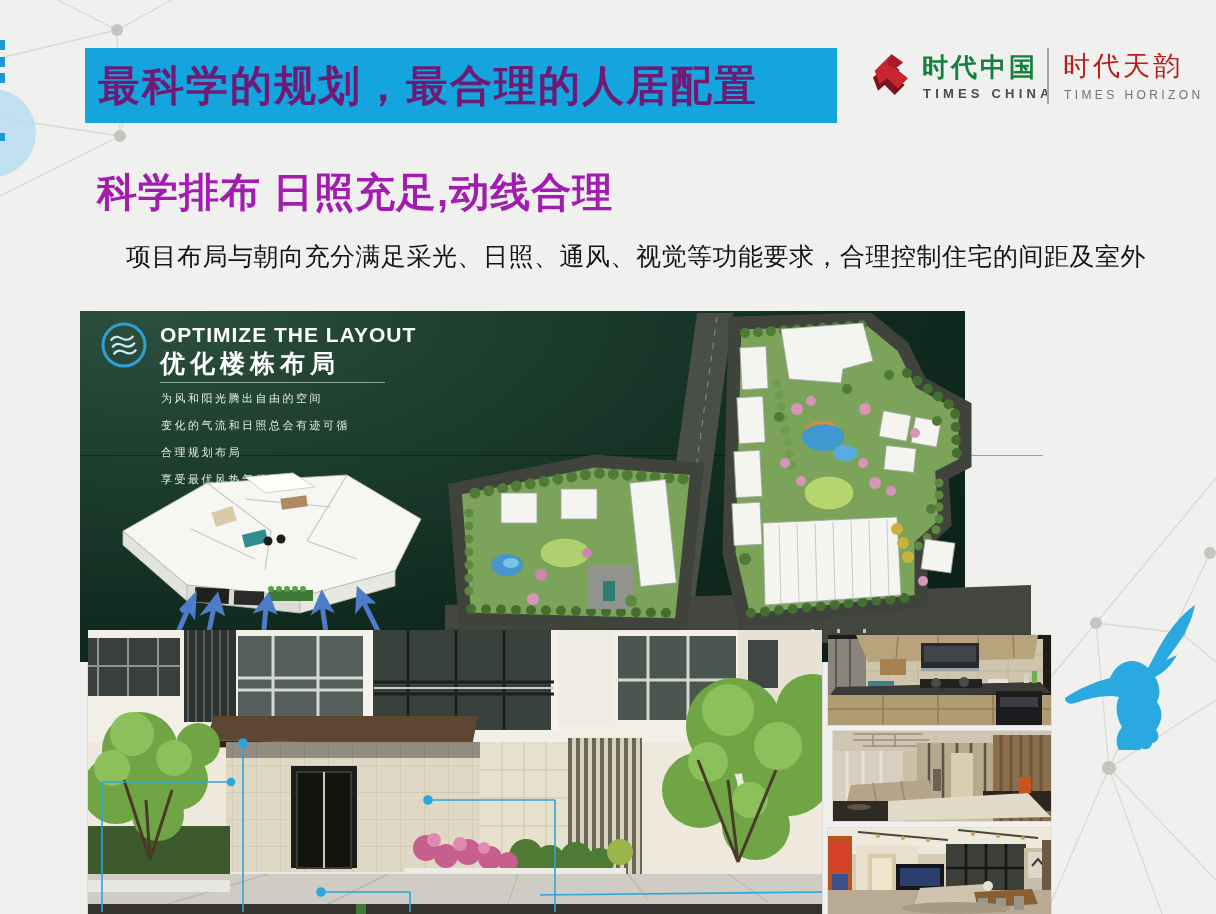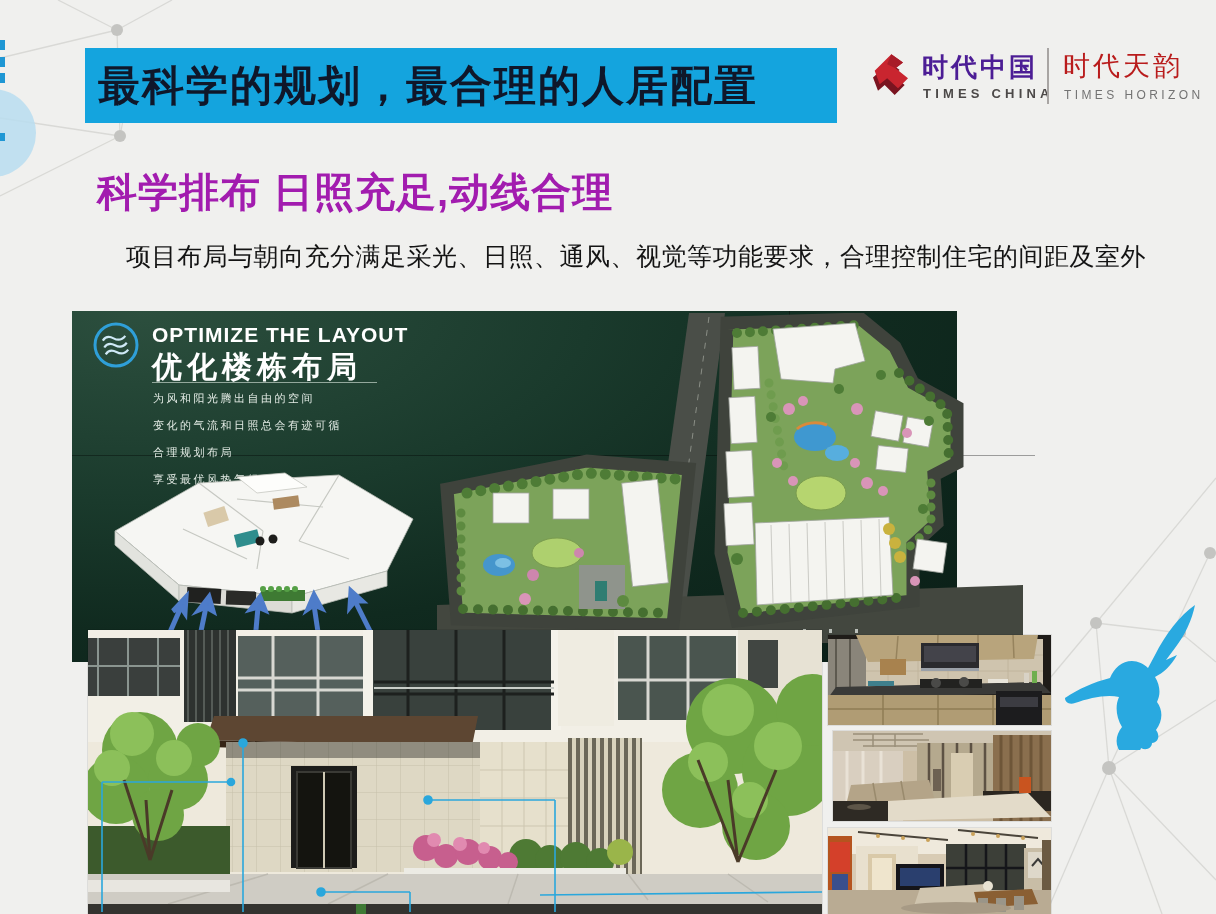--- a/index.html
+++ b/index.html
@@ -13,50 +13,50 @@
   
   #bg-net{left:0;top:0;width:1216px;height:914px;z-index:0;}
   .edge-mark{width:5px;height:10px;background:#1f97d4;left:0;z-index:3;}
 
   
   #banner{
     left:85px;top:48px;width:752px;height:75px;background:#14a4de;z-index:2;
     display:flex;align-items:center;
   }
   #banner .t{
-    color:#0f172a;font-size:42px;font-weight:900;letter-spacing:2px;
+    color:#701a75;font-size:42px;font-weight:900;letter-spacing:2px;
     padding-left:13px;white-space:nowrap;
   }
 
   
   #brand{left:866px;top:44px;width:350px;height:72px;z-index:2;}
-  #brand .cn1{position:absolute;left:56px;top:6px;font-size:26px;font-weight:700;color:#4c1d95;letter-spacing:3px;white-space:nowrap;}
+  #brand .cn1{position:absolute;left:56px;top:6px;font-size:26px;font-weight:700;color:#15803d;letter-spacing:3px;white-space:nowrap;}
   #brand .en1{position:absolute;left:57px;top:42px;font-size:13px;font-weight:700;color:#4c4948;letter-spacing:4.2px;white-space:nowrap;}
   #brand .div{position:absolute;left:181px;top:4px;width:2px;height:56px;background:#a8a5a3;}
   #brand .cn2{position:absolute;left:197px;top:4px;font-size:27px;font-weight:500;color:#b91c1c;letter-spacing:3px;font-family:"Liberation Serif","DejaVu Serif",serif;white-space:nowrap;}
   #brand .en2{position:absolute;left:198px;top:44px;font-size:12px;font-weight:400;color:#737373;letter-spacing:3.4px;white-space:nowrap;}
 
   
   #heading{left:97px;top:165px;z-index:2;font-size:40px;font-weight:700;color:#a21caf;letter-spacing:1px;white-space:nowrap;}
   #bodytext{left:97px;top:228px;width:960px;z-index:2;font-size:25px;color:#141414;line-height:57px;letter-spacing:0.5px;margin-left:29px;}
   #bodytext div{white-space:nowrap;}
 
   
   #panel{
-    left:72px;top:311px;width:885px;height:351px;z-index:1;
+    left:80px;top:311px;width:885px;height:351px;z-index:1;
     background:
       radial-gradient(120% 130% at 8% 0%, #2c4f3e 0%, #1a3a2c 42%, #102a1f 70%, #0b2018 100%);
   }
   .seam-h{left:0;top:144px;width:963px;height:1px;background:rgba(0,0,0,.35);}
   .seam-v{left:717px;top:0;width:1px;height:351px;background:rgba(0,0,0,.35);}
 
   #feature{left:18px;top:6px;width:330px;color:#fff;}
   #feature .icon{position:absolute;left:2px;top:4px;width:48px;height:48px;}
   #feature .ten{position:absolute;left:62px;top:6px;font-size:21px;font-weight:800;letter-spacing:1px;white-space:nowrap;}
-  #feature .tcn{position:absolute;left:62px;top:30px;font-size:30px;font-weight:800;letter-spacing:5px;white-space:nowrap;}
+  #feature .tcn{position:absolute;left:62px;top:30px;font-size:25px;font-weight:800;letter-spacing:5px;white-space:nowrap;}
   #feature .fdiv{position:absolute;left:62px;top:65px;width:225px;height:1px;background:#93a89c;}
   #feature .fl{position:absolute;left:63px;font-size:11px;letter-spacing:2.5px;color:#e3ebe5;white-space:nowrap;}
 
   
   #entrance{left:88px;top:630px;width:734px;height:284px;z-index:2;}
   #kitchen{left:828px;top:635px;width:223px;height:90px;z-index:2;}
   #living1{left:833px;top:731px;width:218px;height:90px;z-index:2;}
   #living2{left:828px;top:828px;width:223px;height:86px;z-index:2;}
   .photo{box-shadow:0 0 0 1px rgba(0,0,0,.08);}
 

